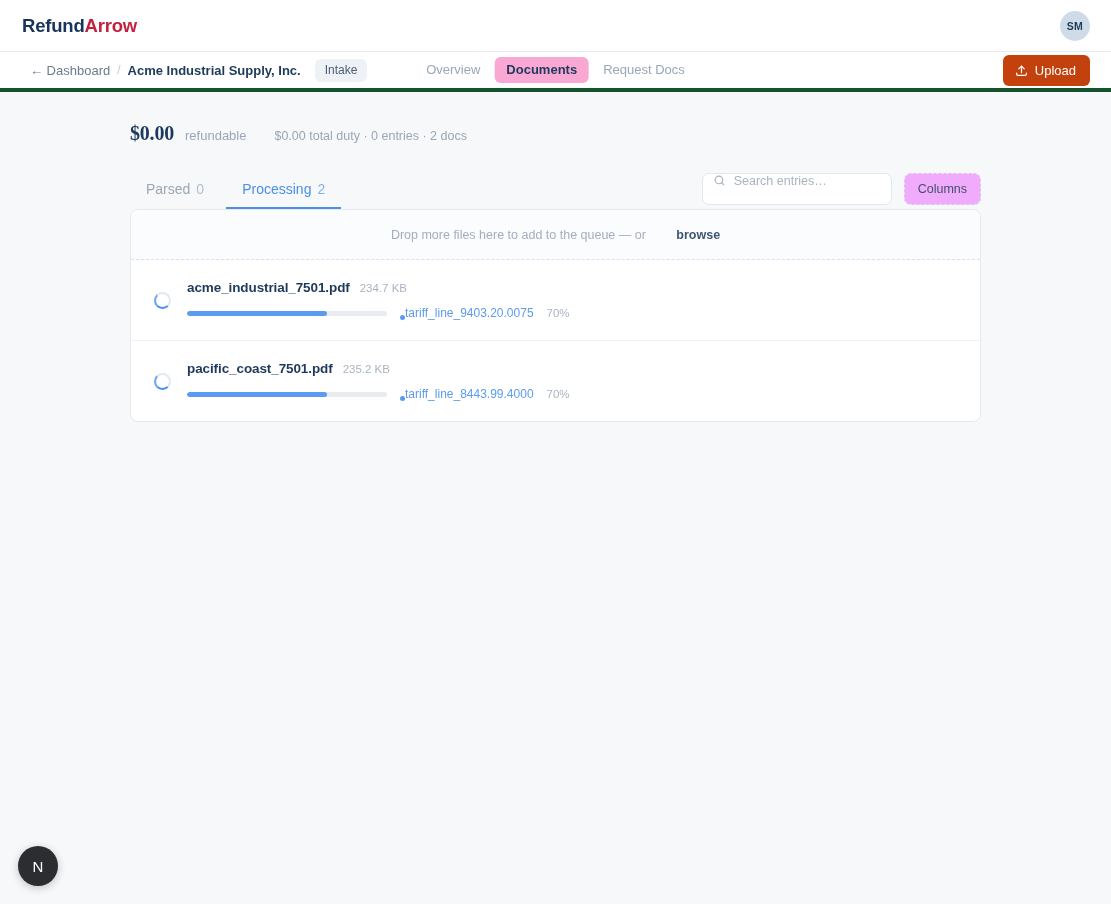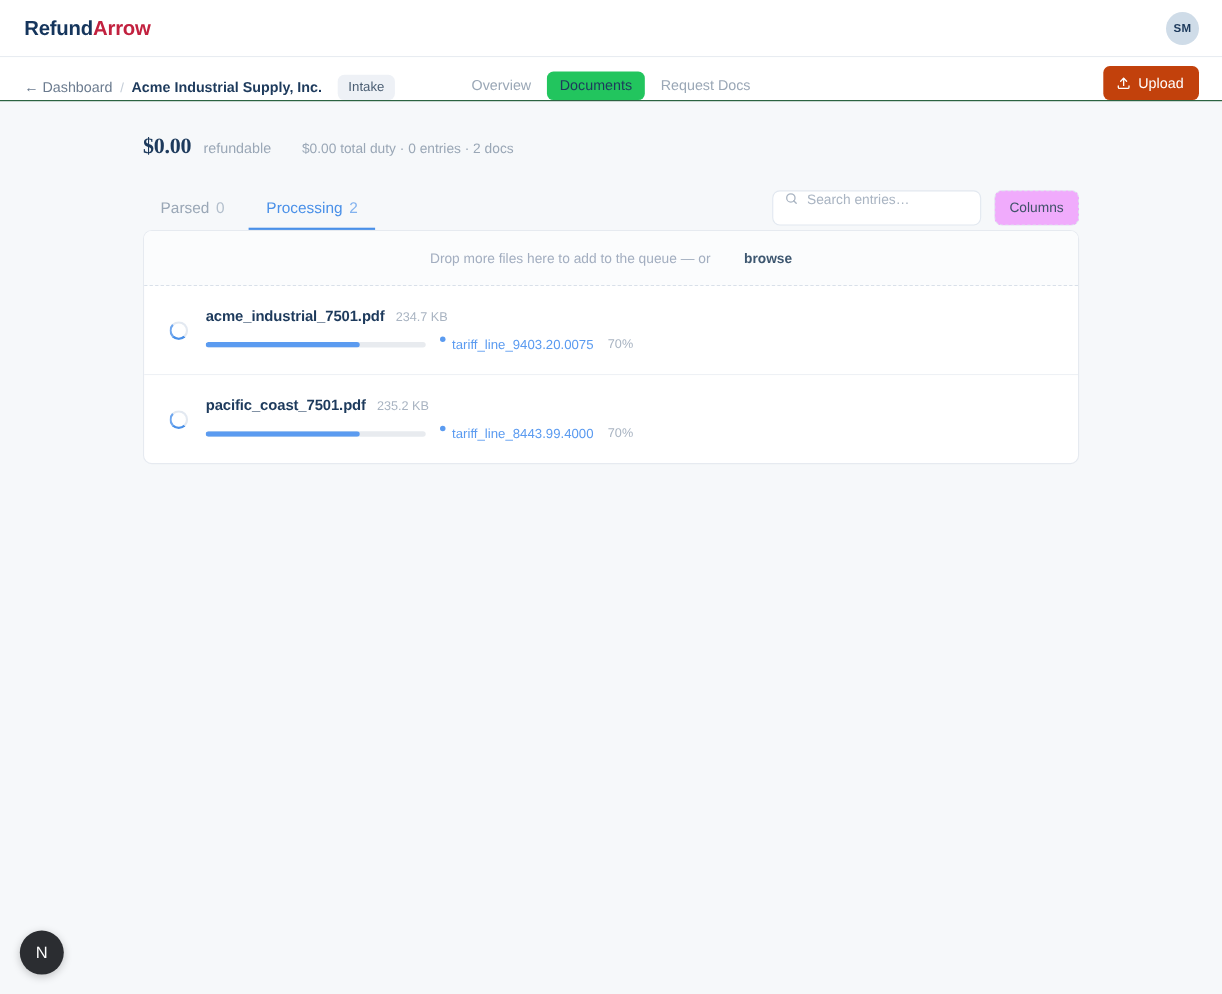--- a/index.html
+++ b/index.html
@@ -42,24 +42,24 @@
     letter-spacing: 0.3px;
     display: flex;
     align-items: center;
     justify-content: center;
   }
 
   
   .subbar {
     height: 40px;
     background: #ffffff;
-    border-bottom: 1px solid #14532d;
-    display: flex;
-    align-items: flex-end;
-    padding: 0 21px 0 22px;
+    border-bottom: 4px solid #14532d;
+    display: flex;
+    align-items: center;
+    padding: 0 21px 0 30px;
     position: relative;
   }
   .crumbs {
     display: flex;
     align-items: center;
     gap: 7px;
     font-size: 13px;
   }
   .crumb-back {
     color: #6b7b8f;
@@ -95,23 +95,23 @@
     color: #9aa7b6;
     padding: 5px 12px 6px;
     border-radius: 6px;
     white-space: nowrap;
     cursor: pointer;
     background: transparent;
     border: none;
     font-family: inherit;
   }
   .navtab.active {
-    background: #22c55e;
+    background: #f9a8d4;
     color: #1d3a5c;
-    font-weight: 400;
+    font-weight: 700;
   }
 
   .upload-btn {
     position: absolute;
     right: 21px;
     display: flex;
     align-items: center;
     gap: 7px;
     background: #c2410c;
     color: #ffffff;
@@ -276,21 +276,21 @@
     height: 5px;
     border-radius: 3px;
     background: #e8ebef;
     overflow: hidden;
   }
   .fill {
     height: 100%;
     border-radius: 3px;
     background: #5b9bf0;
   }
-  .tag { display: flex; align-items: flex-start; gap: 6px; }
+  .tag { display: flex; align-items: flex-end; }
   .dot {
     width: 5px; height: 5px; border-radius: 50%;
     background: #5b9bf0;
     flex: 0 0 auto;
   }
   .tagtext {
     font-size: 12px;
     color: #5b9bf0;
     white-space: nowrap;
   }

